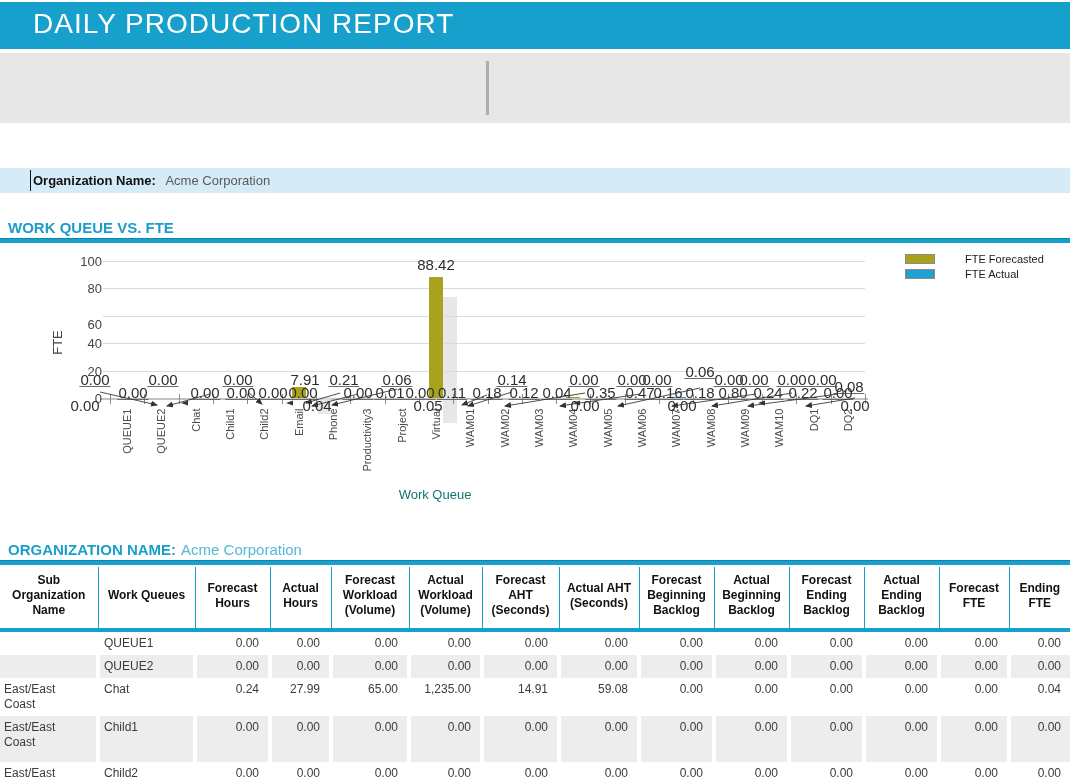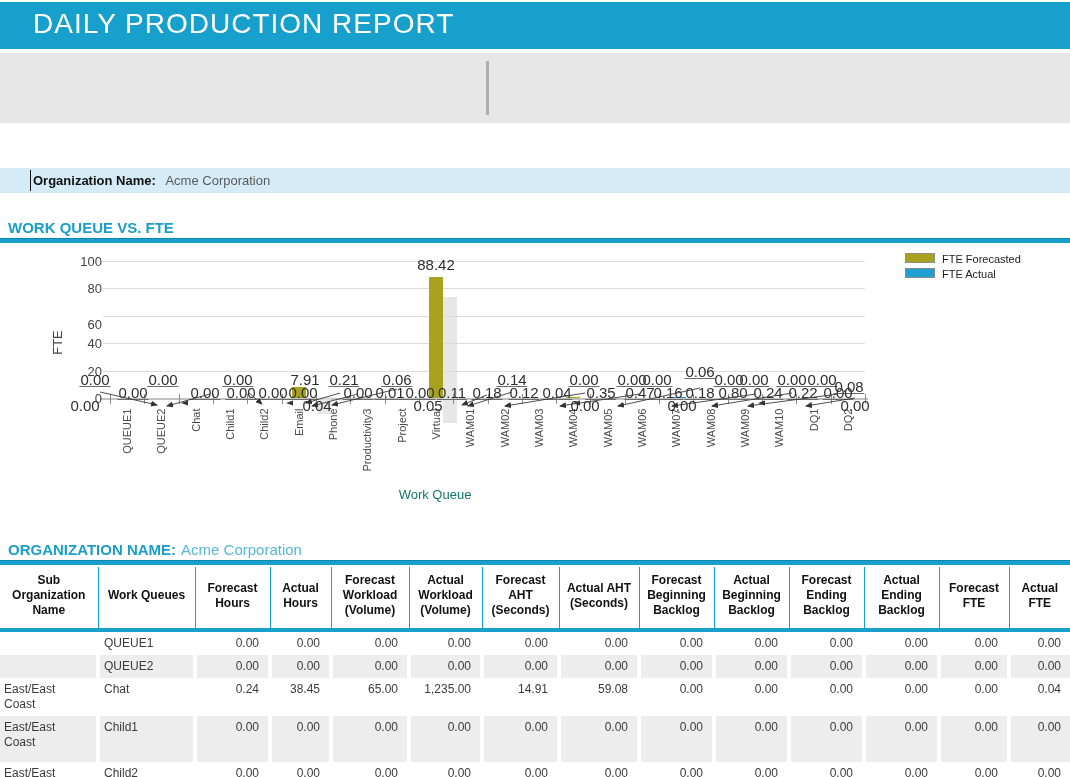--- a/index.html
+++ b/index.html
@@ -51,21 +51,21 @@
   .bar { position:absolute; }
   .artifact { position:absolute; background:#E3E3E3; opacity:.85; }
   .xlab { position:absolute; width:90px; height:13px; font-size:11px; color:#4A4A4A;
           text-align:right; transform:rotate(-90deg); white-space:nowrap; }
   .callout { position:absolute; font-size:15px; color:#2E2E2E; transform:translateX(-50%);
              white-space:nowrap; line-height:12px; padding:0 1px; }
   .callout.u { border-bottom:1px solid #6B6B6B; }
   .xtick { position:absolute; width:1px; height:10px; background:#8C8C8C; top:149px; }
   #arrowsvg { position:absolute; left:0; top:0; pointer-events:none; }
   .legend { position:absolute; left:905px; top:8px; font-size:11px; color:#1c1c1c; }
-  .legend-item { display:flex; align-items:flex-start; margin-bottom:3px; }
+  .legend-item { display:flex; align-items:center; margin-bottom:3px;gap:23px; }
   .legend-swatch { width:30px; height:10px; border:1px solid #8A8A8A; margin-right:7px; }
 
   
   .tbl-wrap { position:absolute; left:0; top:567px; width:1070px; }
   table { width:1070px; border-collapse:collapse; table-layout:fixed;
           font-size:12px; }
   th { font-weight:bold; color:#111; text-align:center; vertical-align:middle;
        padding:6px 2px 10px 2px; border-right:1px solid #18A0CC;
        border-bottom:4px solid #18A0CC; line-height:15px; }
   th:last-child { border-right:none; }
@@ -284,21 +284,21 @@
             <th>Actual Hours</th>
             <th>Forecast Workload (Volume)</th>
             <th>Actual Workload (Volume)</th>
             <th>Forecast AHT (Seconds)</th>
             <th>Actual AHT (Seconds)</th>
             <th>Forecast Beginning Backlog</th>
             <th>Actual Beginning Backlog</th>
             <th>Forecast Ending Backlog</th>
             <th>Actual Ending Backlog</th>
             <th>Forecast FTE</th>
-            <th>Actual FTE</th>
+            <th>Ending FTE</th>
           </tr>
         </thead>
       <tbody id="tbl-body">
           <tr>
             <td class="cell-text"></td>
             <td class="cell-text">QUEUE1</td>
             <td class="num">0.00</td>
             <td class="num">0.00</td>
             <td class="num">0.00</td>
             <td class="num">0.00</td>
@@ -324,21 +324,21 @@
             <td class="num">0.00</td>
             <td class="num">0.00</td>
             <td class="num">0.00</td>
             <td class="num">0.00</td>
             <td class="num">0.00</td>
           </tr>
           <tr>
             <td class="cell-text">East/East Coast</td>
             <td class="cell-text">Chat</td>
             <td class="num">0.24</td>
-            <td class="num">38.45</td>
+            <td class="num">27.99</td>
             <td class="num">65.00</td>
             <td class="num">1,235.00</td>
             <td class="num">14.91</td>
             <td class="num">59.08</td>
             <td class="num">0.00</td>
             <td class="num">0.00</td>
             <td class="num">0.00</td>
             <td class="num">0.00</td>
             <td class="num">0.00</td>
             <td class="num">0.04</td>

